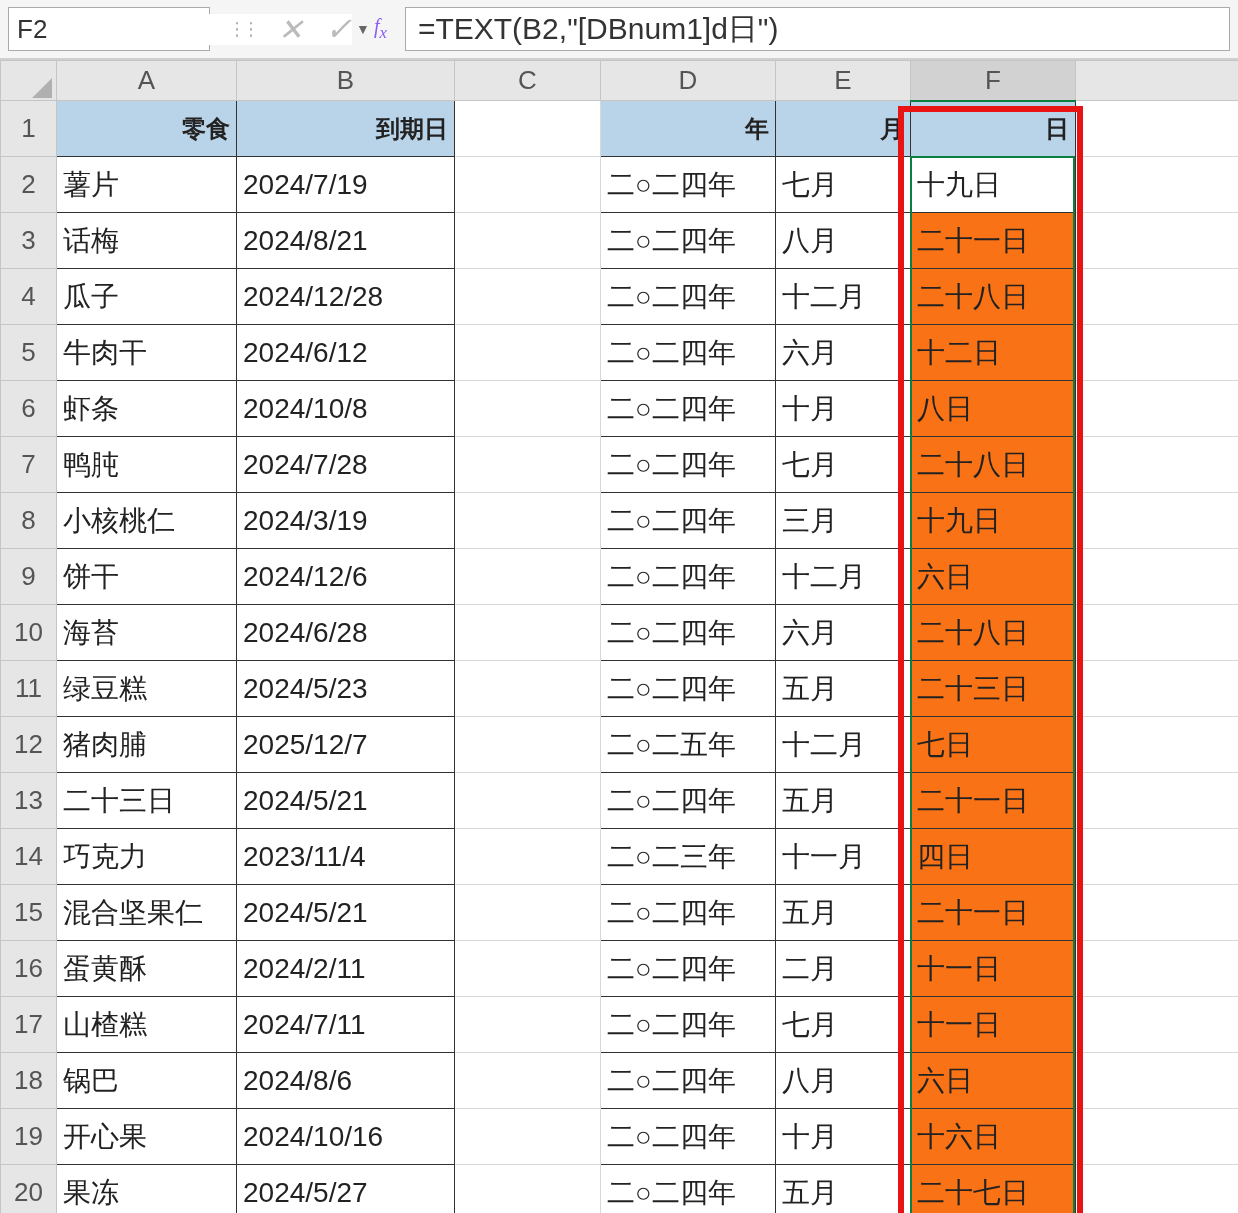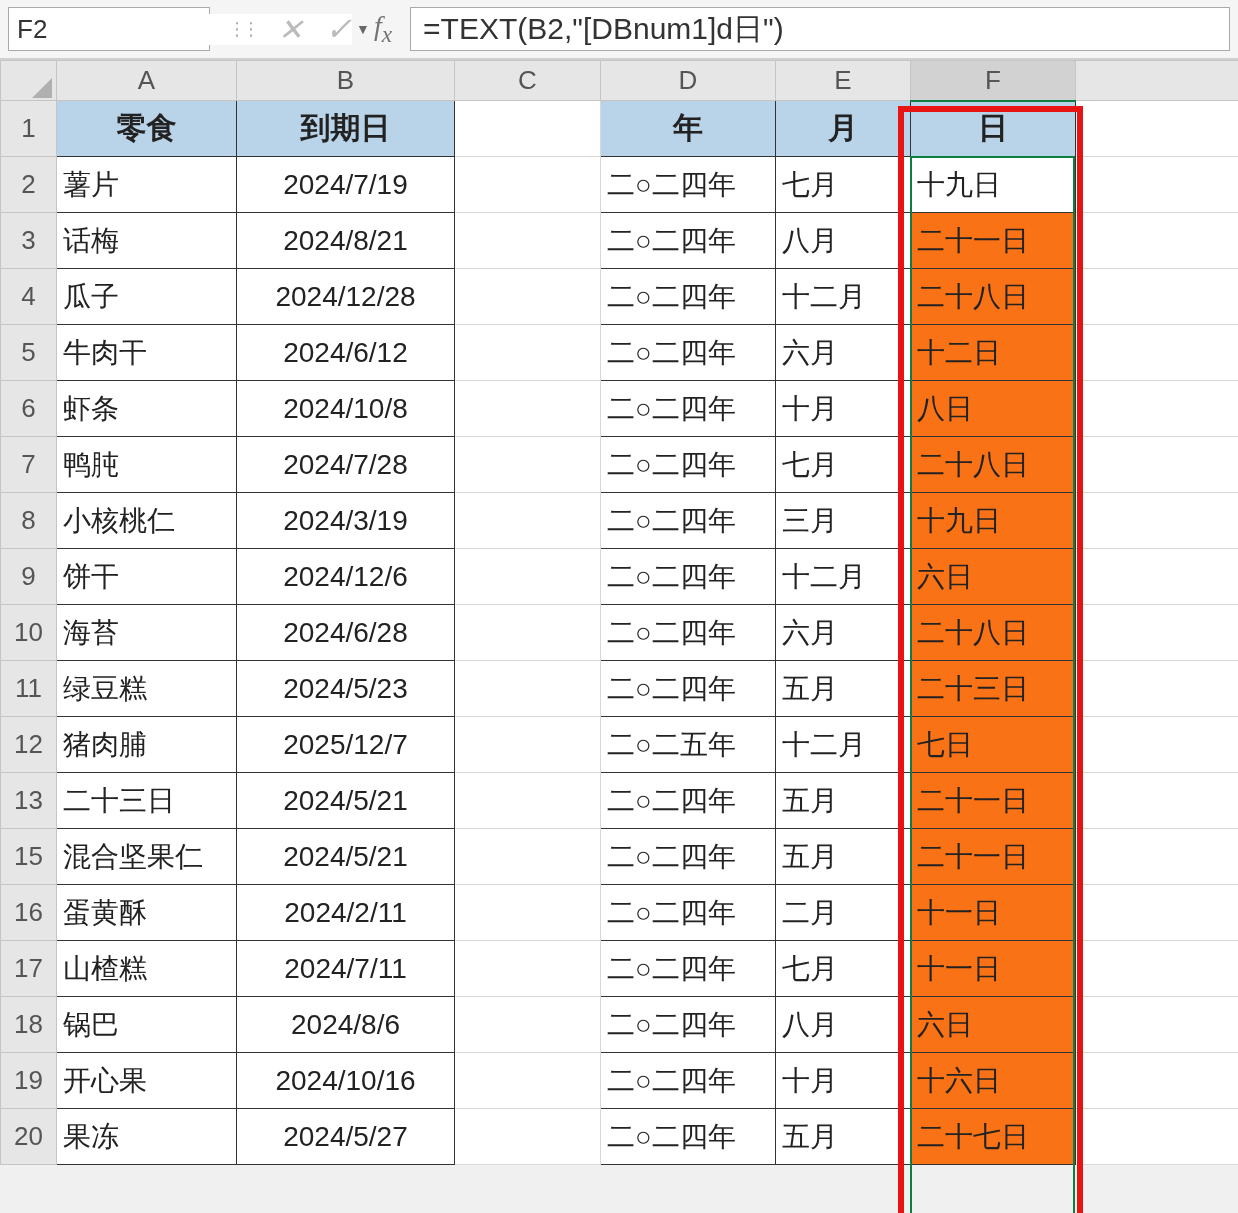--- a/index.html
+++ b/index.html
@@ -54,22 +54,22 @@
     letter-spacing: -4px;
   }
   .fb-icon {
     font-size: 30px;
     color: #bbb;
     font-style: italic;
     user-select: none;
   }
   .fb-icon.check { color: #bbb; font-size: 32px; }
   .fx-icon {
-    font-size: 28px;
-    color: #737373;
+    font-size: 20px;
+    color: #8b5cf6;
     font-style: italic;
     font-family: "Times New Roman", serif;
     text-align: center;
   }
   .formula-input-wrap {
     flex: 1;
     background: #fff;
     border: 1px solid #aaa;
     height: 44px;
     display: flex;
@@ -127,30 +127,30 @@
   td.cell {
     border: 1px solid #d8d8d8;
     height: 56px;
     font-size: 28px;
     color: #222;
     padding: 0 6px;
     background: #fff;
     overflow: hidden;
     white-space: nowrap;
   }
-  td.cell.right { text-align: center; margin-top: 32px; }
+  td.cell.right { text-align: left; margin-top: 32px; }
   td.cell.left { text-align: left; }
 
   
   td.header-blue {
     background: #b9d3e8;
     border: 1.5px solid #333;
     font-weight: bold;
-    font-size: 30px;
-    text-align: center;
+    font-size: 24px;
+    text-align: right;
   }
   
   td.cell.bordered {
     border: 1.5px solid #333;
   }
 
   
   td.cell.sel { background: #f97316; }
   td.cell.active { background: #fff; }
 
@@ -340,20 +340,30 @@
           <th class="row-header">13</th>
           <td class="cell bordered left">二十三日</td>
           <td class="cell bordered right">2024/5/21</td>
           <td class="cell"></td>
           <td class="cell bordered left">二○二四年</td>
           <td class="cell bordered left">五月</td>
           <td class="cell bordered left sel">二十一日</td>
           <td class="cell"></td>
         </tr>
         <tr>
+          <th class="row-header">14</th>
+          <td class="cell bordered left">巧克力</td>
+          <td class="cell bordered right">2023/11/4</td>
+          <td class="cell"></td>
+          <td class="cell bordered left">二○二三年</td>
+          <td class="cell bordered left">十一月</td>
+          <td class="cell bordered left sel">四日</td>
+          <td class="cell"></td>
+        </tr>
+        <tr>
           <th class="row-header">15</th>
           <td class="cell bordered left">混合坚果仁</td>
           <td class="cell bordered right">2024/5/21</td>
           <td class="cell"></td>
           <td class="cell bordered left">二○二四年</td>
           <td class="cell bordered left">五月</td>
           <td class="cell bordered left sel">二十一日</td>
           <td class="cell"></td>
         </tr>
         <tr>

